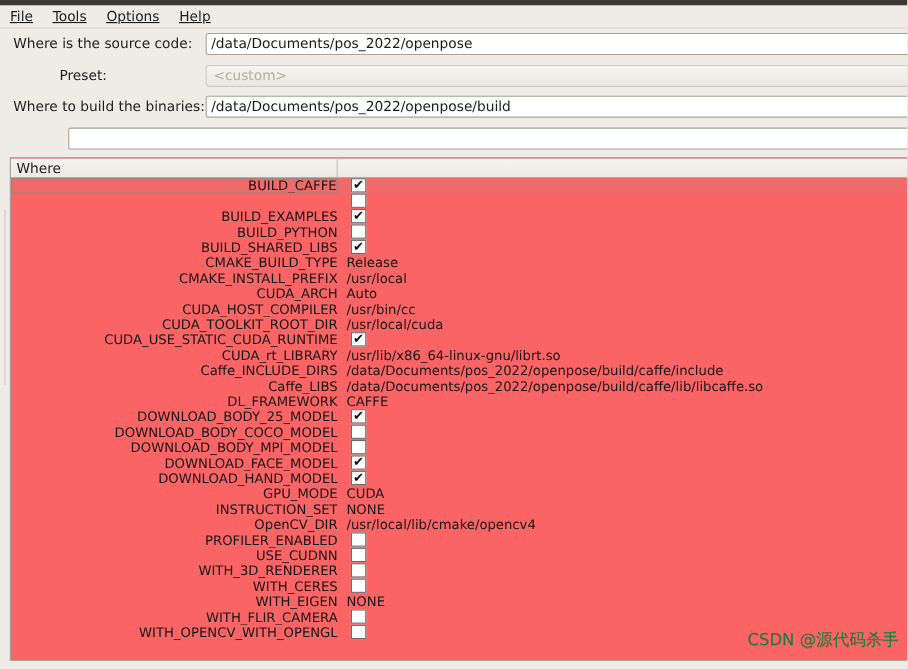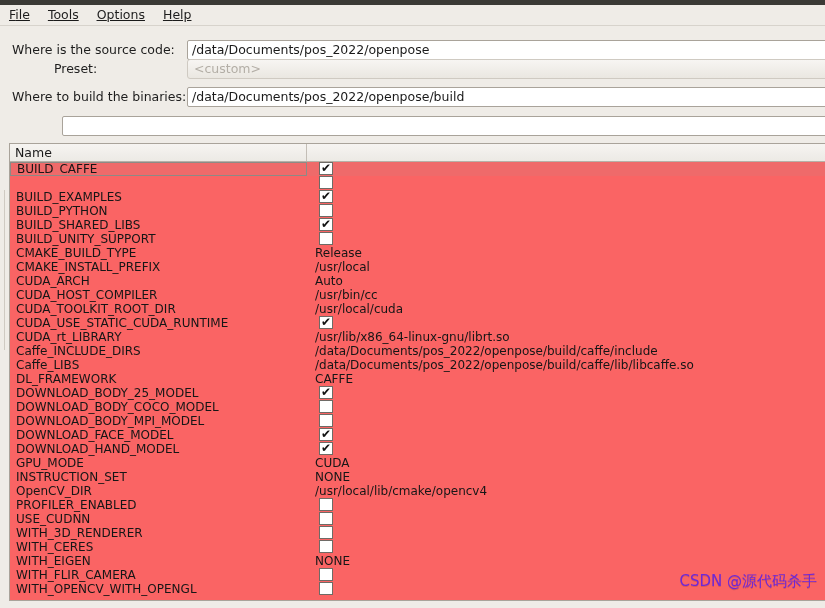--- a/index.html
+++ b/index.html
@@ -74,21 +74,21 @@
     background: #efece7;
   }
   .form-row {
     position: absolute;
     left: 0;
     width: 825px;
     height: 24px;
     display: flex;
     align-items: center;
   }
-  .form-row.r1 { top: 12px; }
+  .form-row.r1 { top: 2px; }
   .form-row.r2 { top: 31px; padding-left: 42px; }
   .form-row.r3 { top: 59px; }
   .form-row.r4 { top: 88px; justify-content: center; }
 
   .form-label {
     font-size: 12.5px;
     color: #1d1d1d;
     padding-left: 12px;
     white-space: nowrap;
     line-height: 20px;
@@ -191,20 +191,21 @@
     left: 0px;
     top: 0;
     width: 297px;
     height: 14px;
     padding-left: 6px;
     box-sizing: border-box;
     font-size: 12px;
     color: #161616;
     white-space: nowrap;
     overflow: hidden;
+    text-align: right;
   }
   .cell-value {
     position: absolute;
     left: 305px;
     top: 0;
     width: 510px;
     height: 14px;
     font-size: 12px;
     color: #161616;
     white-space: nowrap;
@@ -229,21 +230,21 @@
     color: #111111;
     line-height: 14px;
   }
 
   
   .watermark {
     position: absolute;
     right: 8px;
     bottom: 17px;
     font-size: 15px;
-    color: #6d28d9;
+    color: #15803d;
     font-family: "DejaVu Sans", "Liberation Sans", sans-serif;
     white-space: nowrap;
     pointer-events: none;
     text-shadow: 0 1px 0 rgba(120,50,50,0.25);
   }
 
   
   .bottom-strip {
     position: absolute;
     left: 0;
@@ -302,21 +303,21 @@
       <div class="text-input search"></div>
     </div>
 
   </div>
 
   <div class="left-edge"></div>
   <div class="left-edge-line"></div>
 
   <div class="table-wrap">
     <div class="table-header">
-      <div class="th name">Name</div>
+      <div class="th name">Where</div>
       <div class="th value">Value</div>
     </div>
     <div class="table-body" id="table-body">
         <div class="row selected">
           <div class="cell-name">BUILD_CAFFE</div>
           <div class="checkbox">
             <span class="tick">✔</span>
           </div>
         </div>
         <div class="row">
@@ -332,24 +333,20 @@
           <div class="cell-name">BUILD_PYTHON</div>
           <div class="checkbox"></div>
         </div>
         <div class="row">
           <div class="cell-name">BUILD_SHARED_LIBS</div>
           <div class="checkbox">
             <span class="tick">✔</span>
           </div>
         </div>
         <div class="row">
-          <div class="cell-name">BUILD_UNITY_SUPPORT</div>
-          <div class="checkbox"></div>
-        </div>
-        <div class="row">
           <div class="cell-name">CMAKE_BUILD_TYPE</div>
           <div class="cell-value">Release</div>
         </div>
         <div class="row">
           <div class="cell-name">CMAKE_INSTALL_PREFIX</div>
           <div class="cell-value">/usr/local</div>
         </div>
         <div class="row">
           <div class="cell-name">CUDA_ARCH</div>
           <div class="cell-value">Auto</div>

